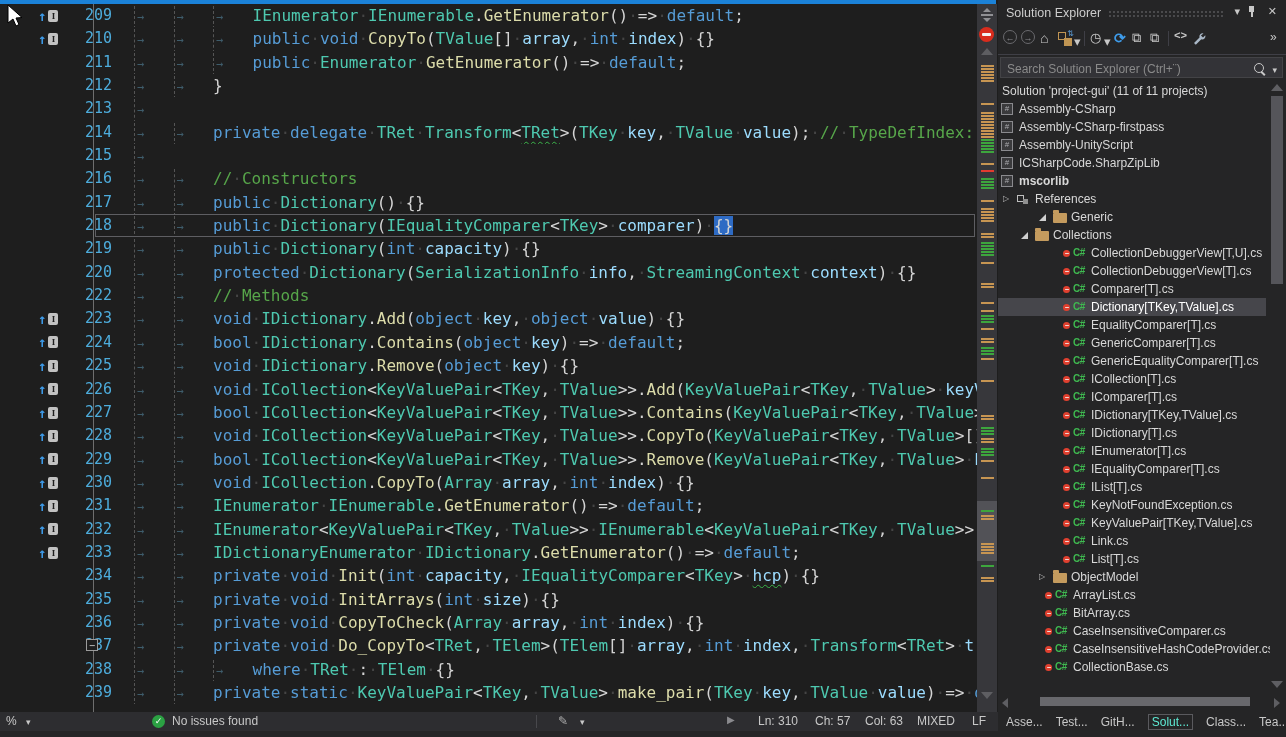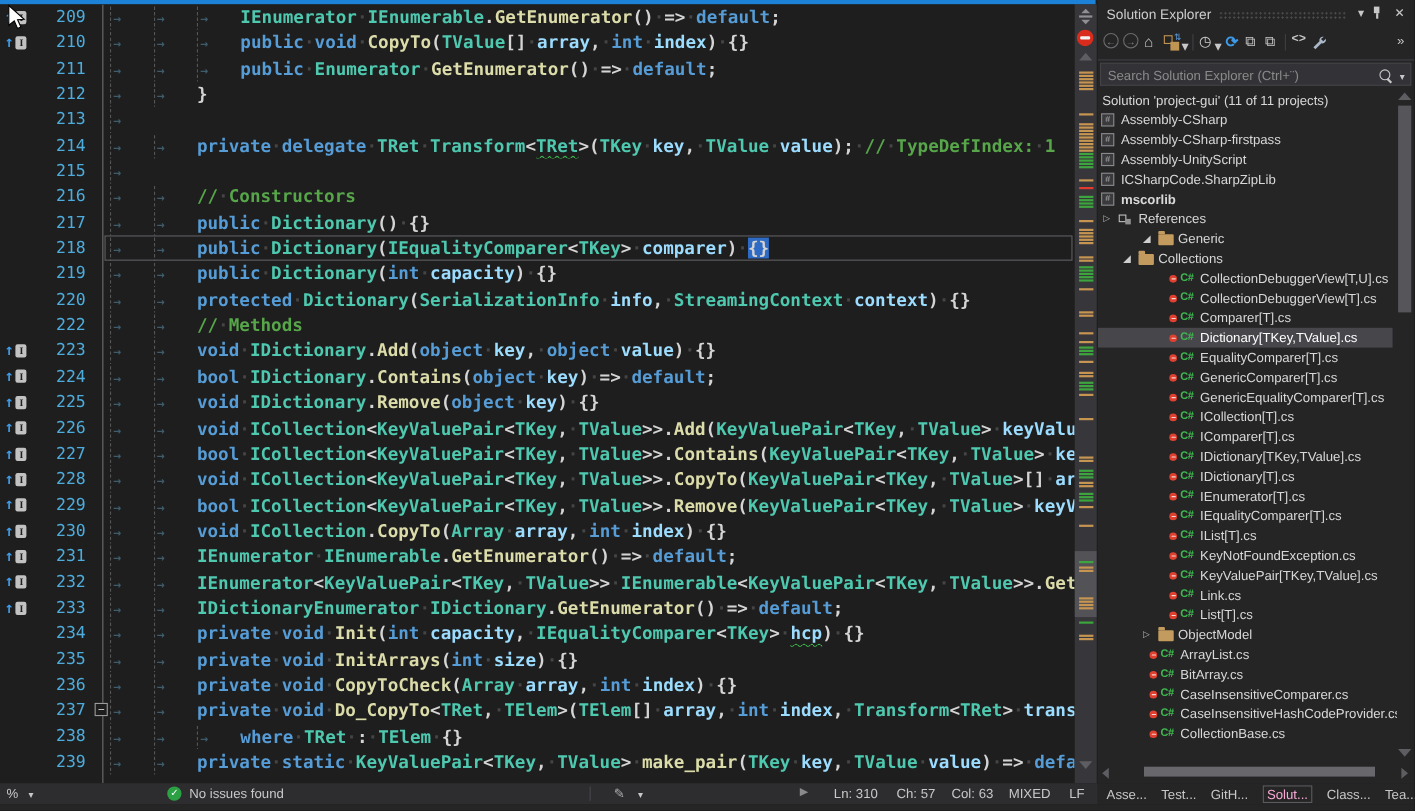--- a/index.html
+++ b/index.html
@@ -3,28 +3,28 @@
 <meta charset="utf-8">
 <style>
   html,body{margin:0;padding:0;background:#1E1E1E;width:1286px;height:737px;overflow:hidden;
     font-family:"Liberation Sans",sans-serif;}
   .root{position:relative;width:1286px;height:737px;background:#1E1E1E;overflow:hidden;}
   
   .top-accent{position:absolute;left:0;top:0;width:996px;height:4px;background:#1B82D8;}
   .editor{position:absolute;left:0;top:4px;width:977px;height:708px;overflow:hidden;background:#1E1E1E;}
   .margin-line{position:absolute;left:93px;top:0;width:1px;height:708px;background:#8A8A8A;opacity:.75;}
   .line{position:relative;height:23.35px;line-height:23.35px;display:flex;white-space:pre;
-    font-family:"DejaVu Sans Mono",monospace;font-size:16px;}
+    font-family:"DejaVu Sans Mono",monospace;font-size:16px;padding-left:34px;}
   .gcell{width:30px;flex:none;display:flex;align-items:center;}
   .ga{color:#3E9BE9;font-weight:bold;font-size:14px;margin-left:4px;line-height:1;}
   .gi{display:inline-block;background:#C2C2C2;color:#1E1E1E;font-size:9px;font-weight:bold;
     width:10px;height:12px;line-height:12px;text-align:center;border-radius:2px;margin-left:2px;
     font-family:"Liberation Serif",serif;}
   .num{width:48px;flex:none;text-align:right;color:#4DACDC;font-size:15px;}
-  .codewrap{margin-left:22px;position:relative;flex:1;overflow:hidden;font-weight:bold;}
+  .codewrap{margin-left:22px;position:relative;flex:1;overflow:hidden;}
   .tab{display:inline-block;width:38.5px;border-left:1px dashed #555;color:#3E5C6B;font-size:12px;}
   .tab::before{content:"\2192";padding-left:2px;}
   .w{color:#454545;}
   .tk-k{color:#569CD6}.tk-t{color:#4EC9B0}.tk-m{color:#DCDCAA}.tk-p{color:#9CDCFE}
   .tk-o{color:#D4D4D4}.tk-c{color:#57A64A}.tk-d{color:#D4D4D4}
   .sel{background:#2E6BC4;}
   .wav{text-decoration:underline;text-decoration-style:wavy;text-decoration-color:#3BB54A;
     text-decoration-thickness:1px;text-underline-offset:3px;}
   .curline{position:absolute;left:95px;right:2px;top:0;bottom:0;border:1px solid #5E5E62;pointer-events:none;}
   .fold{position:absolute;left:86px;top:5px;width:12px;height:12px;border:1px solid #9B9B9B;background:#1E1E1E;
@@ -107,21 +107,21 @@
   .tv-thumb{position:absolute;left:0;top:14px;width:12px;height:188px;background:#55555A;}
   .tree-hscroll{position:absolute;left:0;top:695px;width:288px;height:14px;}
   .th-left{position:absolute;left:4px;top:3px;border-top:5px solid transparent;border-bottom:5px solid transparent;
     border-right:6px solid #5E5E62;width:0;height:0;}
   .th-right{position:absolute;right:6px;top:3px;border-top:5px solid transparent;border-bottom:5px solid transparent;
     border-left:6px solid #5E5E62;width:0;height:0;}
   .th-thumb{position:absolute;left:42px;top:2px;width:210px;height:9px;background:#68686C;}
   .se-tabs{position:absolute;left:998px;top:712px;width:288px;height:19px;background:#252526;
     display:flex;align-items:center;gap:13px;padding-left:8px;box-sizing:border-box;font-size:12px;color:#C8C8C8;}
   .se-tab{cursor:default;}
-  .se-tab.active{color:#f9a8d4;border:1px solid #5A5A5E;padding:0 3px;}
+  .se-tab.active{color:#5eead4;border:1px solid #5A5A5E;padding:0 3px;}
 </style>
 </head>
 <body>
 
 <div class="root">
 
   <div class="top-accent"></div>
   <div class="editor" id="editor">
     <div class="margin-line"></div>
   <div class="line"><div class="gcell"><span class="ga">↑</span><span class="gi">I</span></div><div class="num">209</div><div class="codewrap"><span class="tab"></span><span class="tab"></span><span class="tab"></span><span class="tk-t">IEnumerator</span><span class="tk-d"><span class="w">·</span></span><span class="tk-t">IEnumerable</span><span class="tk-o">.</span><span class="tk-m">GetEnumerator</span><span class="tk-o">()<span class="w">·</span>=&gt;<span class="w">·</span></span><span class="tk-k">default</span><span class="tk-o">;</span></div></div>

